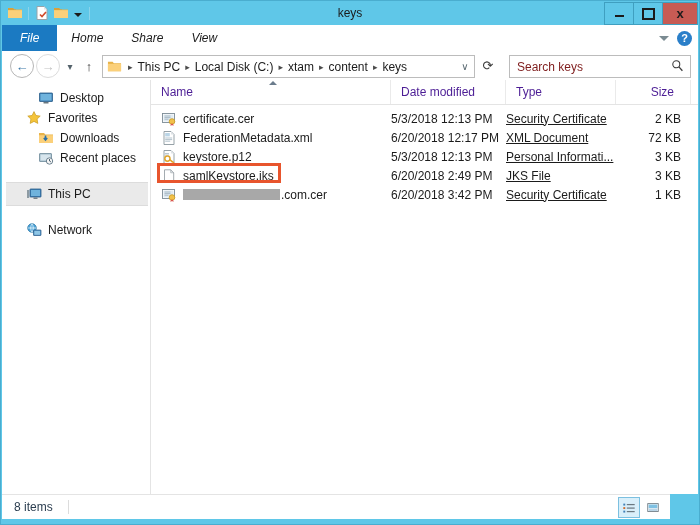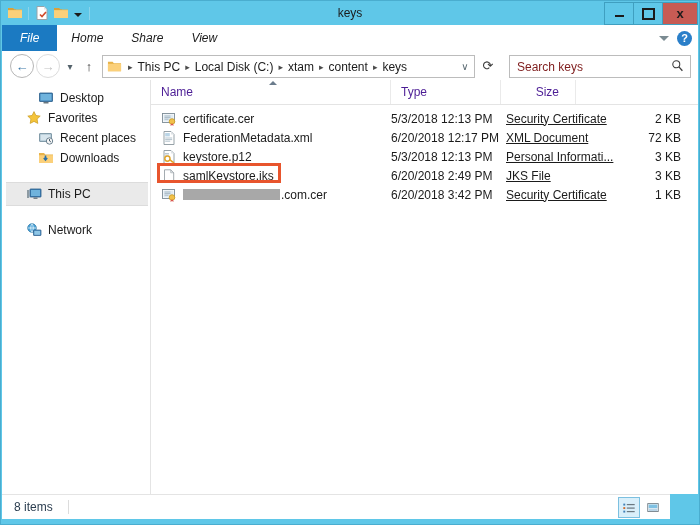--- a/index.html
+++ b/index.html
@@ -544,39 +544,39 @@
           <svg width="16" height="16" viewBox="0 0 16 16">
             <path d="M8 1.6l1.9 3.9 4.3.6-3.1 3 .7 4.3L8 11.4l-3.8 2 .7-4.3-3.1-3 4.3-.6z" fill="#f5c43a" stroke="#c79a1e" stroke-width="0.7"></path>
           </svg>
         </span>
         <span>Favorites</span>
       </div>
 
       <div class="nav-item child">
         <span class="nav-ico">
           <svg width="16" height="16" viewBox="0 0 16 16">
+            <path d="M1 3h5l1.3 1.6H15V13H1z" fill="#e8b34a"></path>
+            <path d="M1 5.2h14V13H1z" fill="#fbd07a"></path>
+            <path d="M7.5 5.5v3.5M5.8 8l1.7 2 1.7-2" stroke="#2a6fa8" stroke-width="1.6" fill="none"></path>
+          </svg>
+        </span>
+        <span>Downloads</span>
+      </div>
+
+      <div class="nav-item child">
+        <span class="nav-ico">
+          <svg width="16" height="16" viewBox="0 0 16 16">
             <rect x="1.5" y="3.5" width="12" height="8" rx="0.5" fill="#9fb8c7" stroke="#6e8a9b" stroke-width="0.8"></rect>
             <rect x="2.5" y="4.5" width="10" height="6" fill="#d7e5ed"></rect>
             <circle cx="11.5" cy="11" r="3.2" fill="#f5f5f5" stroke="#5d7584" stroke-width="0.9"></circle>
             <path d="M11.5 9v2l1.4 0.9" stroke="#3c5463" stroke-width="0.9" fill="none"></path>
           </svg>
         </span>
         <span>Recent places</span>
       </div>
-
-      <div class="nav-item child">
-        <span class="nav-ico">
-          <svg width="16" height="16" viewBox="0 0 16 16">
-            <path d="M1 3h5l1.3 1.6H15V13H1z" fill="#e8b34a"></path>
-            <path d="M1 5.2h14V13H1z" fill="#fbd07a"></path>
-            <path d="M7.5 5.5v3.5M5.8 8l1.7 2 1.7-2" stroke="#2a6fa8" stroke-width="1.6" fill="none"></path>
-          </svg>
-        </span>
-        <span>Downloads</span>
-      </div>
     </div>
 
     <div class="nav-spacer"></div>
 
     <div class="nav-item selected">
       <span class="nav-ico">
         <svg width="16" height="16" viewBox="0 0 16 16">
           <rect x="1" y="4" width="2.2" height="8" fill="#8e9ba3"></rect>
           <rect x="4" y="3" width="11" height="8" rx="0.5" fill="#3f7fb5" stroke="#2a5d89" stroke-width="0.8"></rect>
           <rect x="5" y="4" width="9" height="6" fill="#6fb3dd"></rect>
@@ -601,20 +601,21 @@
     </div>
   </div>
 
   <div class="filepane">
 
     <div class="colhdr">
       <div class="col name">
         <span>Name</span>
         <span class="sort-arrow"></span>
       </div>
+      <div class="col date">Date modified</div>
       <div class="col type">Type</div>
       <div class="col size">Size</div>
     </div>
 
     <div style="padding-top:4px;">
 
       <div class="row">
         <div class="cell-name">
           <span class="fico">
             <svg width="16" height="16" viewBox="0 0 16 16">

